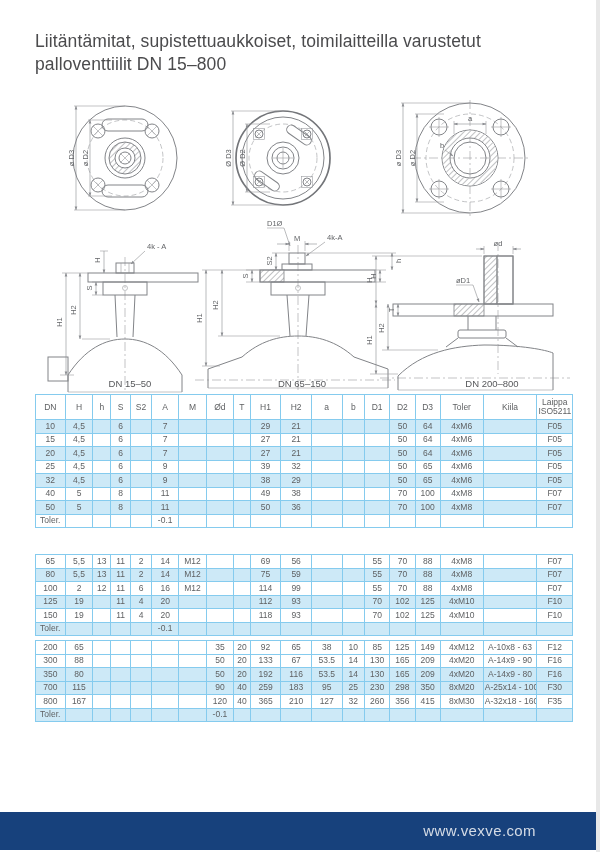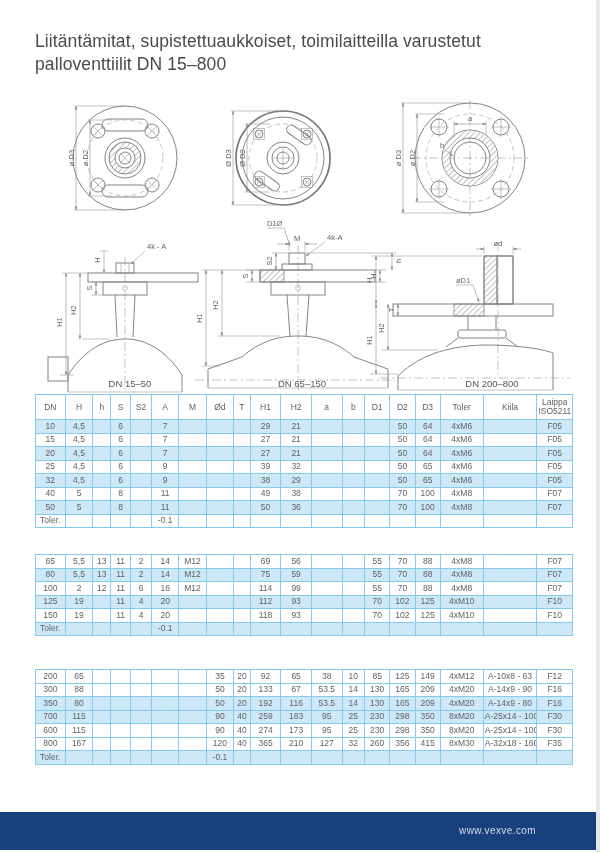--- a/index.html
+++ b/index.html
@@ -21,24 +21,24 @@
 
   
   table.dims{position:absolute;left:35px;width:538px;border-collapse:collapse;table-layout:fixed;
              font-size:8.5px;color:#5f6163;}
   table.dims td,table.dims th{border:1px solid #85cbee;text-align:center;vertical-align:middle;
              padding:0 1px;height:12.5px;line-height:1.05;font-weight:400;overflow:hidden;white-space:nowrap;}
   table.dims th{height:24px;background:#ffffff;}
   table.dims tr.alt td{background:#cde9f7;}
   .t1{top:394px;}
   .t2{top:554px;}
-  .t3{top:669px;}
+  .t3{top:640px;}
 
   .footer{position:absolute;left:0;top:812px;width:600px;height:38px;background:#17417c;}
-  .footer span{position:absolute;right:64px;top:0;line-height:38px;color:#d5dce6;font-size:10px;
+  .footer span{position:absolute;right:64px;top:0;line-height:38px;color:#d5dce6;font-size:15px;
                letter-spacing:0.4px;}
 </style>
 </head>
 <body>
 
 <div class="page">
 
   <div class="title">
     <div>Liitäntämitat, supistettuaukkoiset, toimilaitteilla varustetut</div>
     <div>palloventtiilit DN 15–800</div>
@@ -755,41 +755,20 @@
           <td>95</td>
           <td>25</td>
           <td>230</td>
           <td>298</td>
           <td>350</td>
           <td>8xM20</td>
           <td>A-25x14 - 100</td>
           <td>F30</td>
         </tr>
         <tr>
-          <td>600</td>
-          <td>115</td>
-          <td></td>
-          <td></td>
-          <td></td>
-          <td></td>
-          <td></td>
-          <td>90</td>
-          <td>40</td>
-          <td>274</td>
-          <td>173</td>
-          <td>95</td>
-          <td>25</td>
-          <td>230</td>
-          <td>298</td>
-          <td>350</td>
-          <td>8xM20</td>
-          <td>A-25x14 - 100</td>
-          <td>F30</td>
-        </tr>
-        <tr>
           <td>800</td>
           <td>167</td>
           <td></td>
           <td></td>
           <td></td>
           <td></td>
           <td></td>
           <td>120</td>
           <td>40</td>
           <td>365</td>

